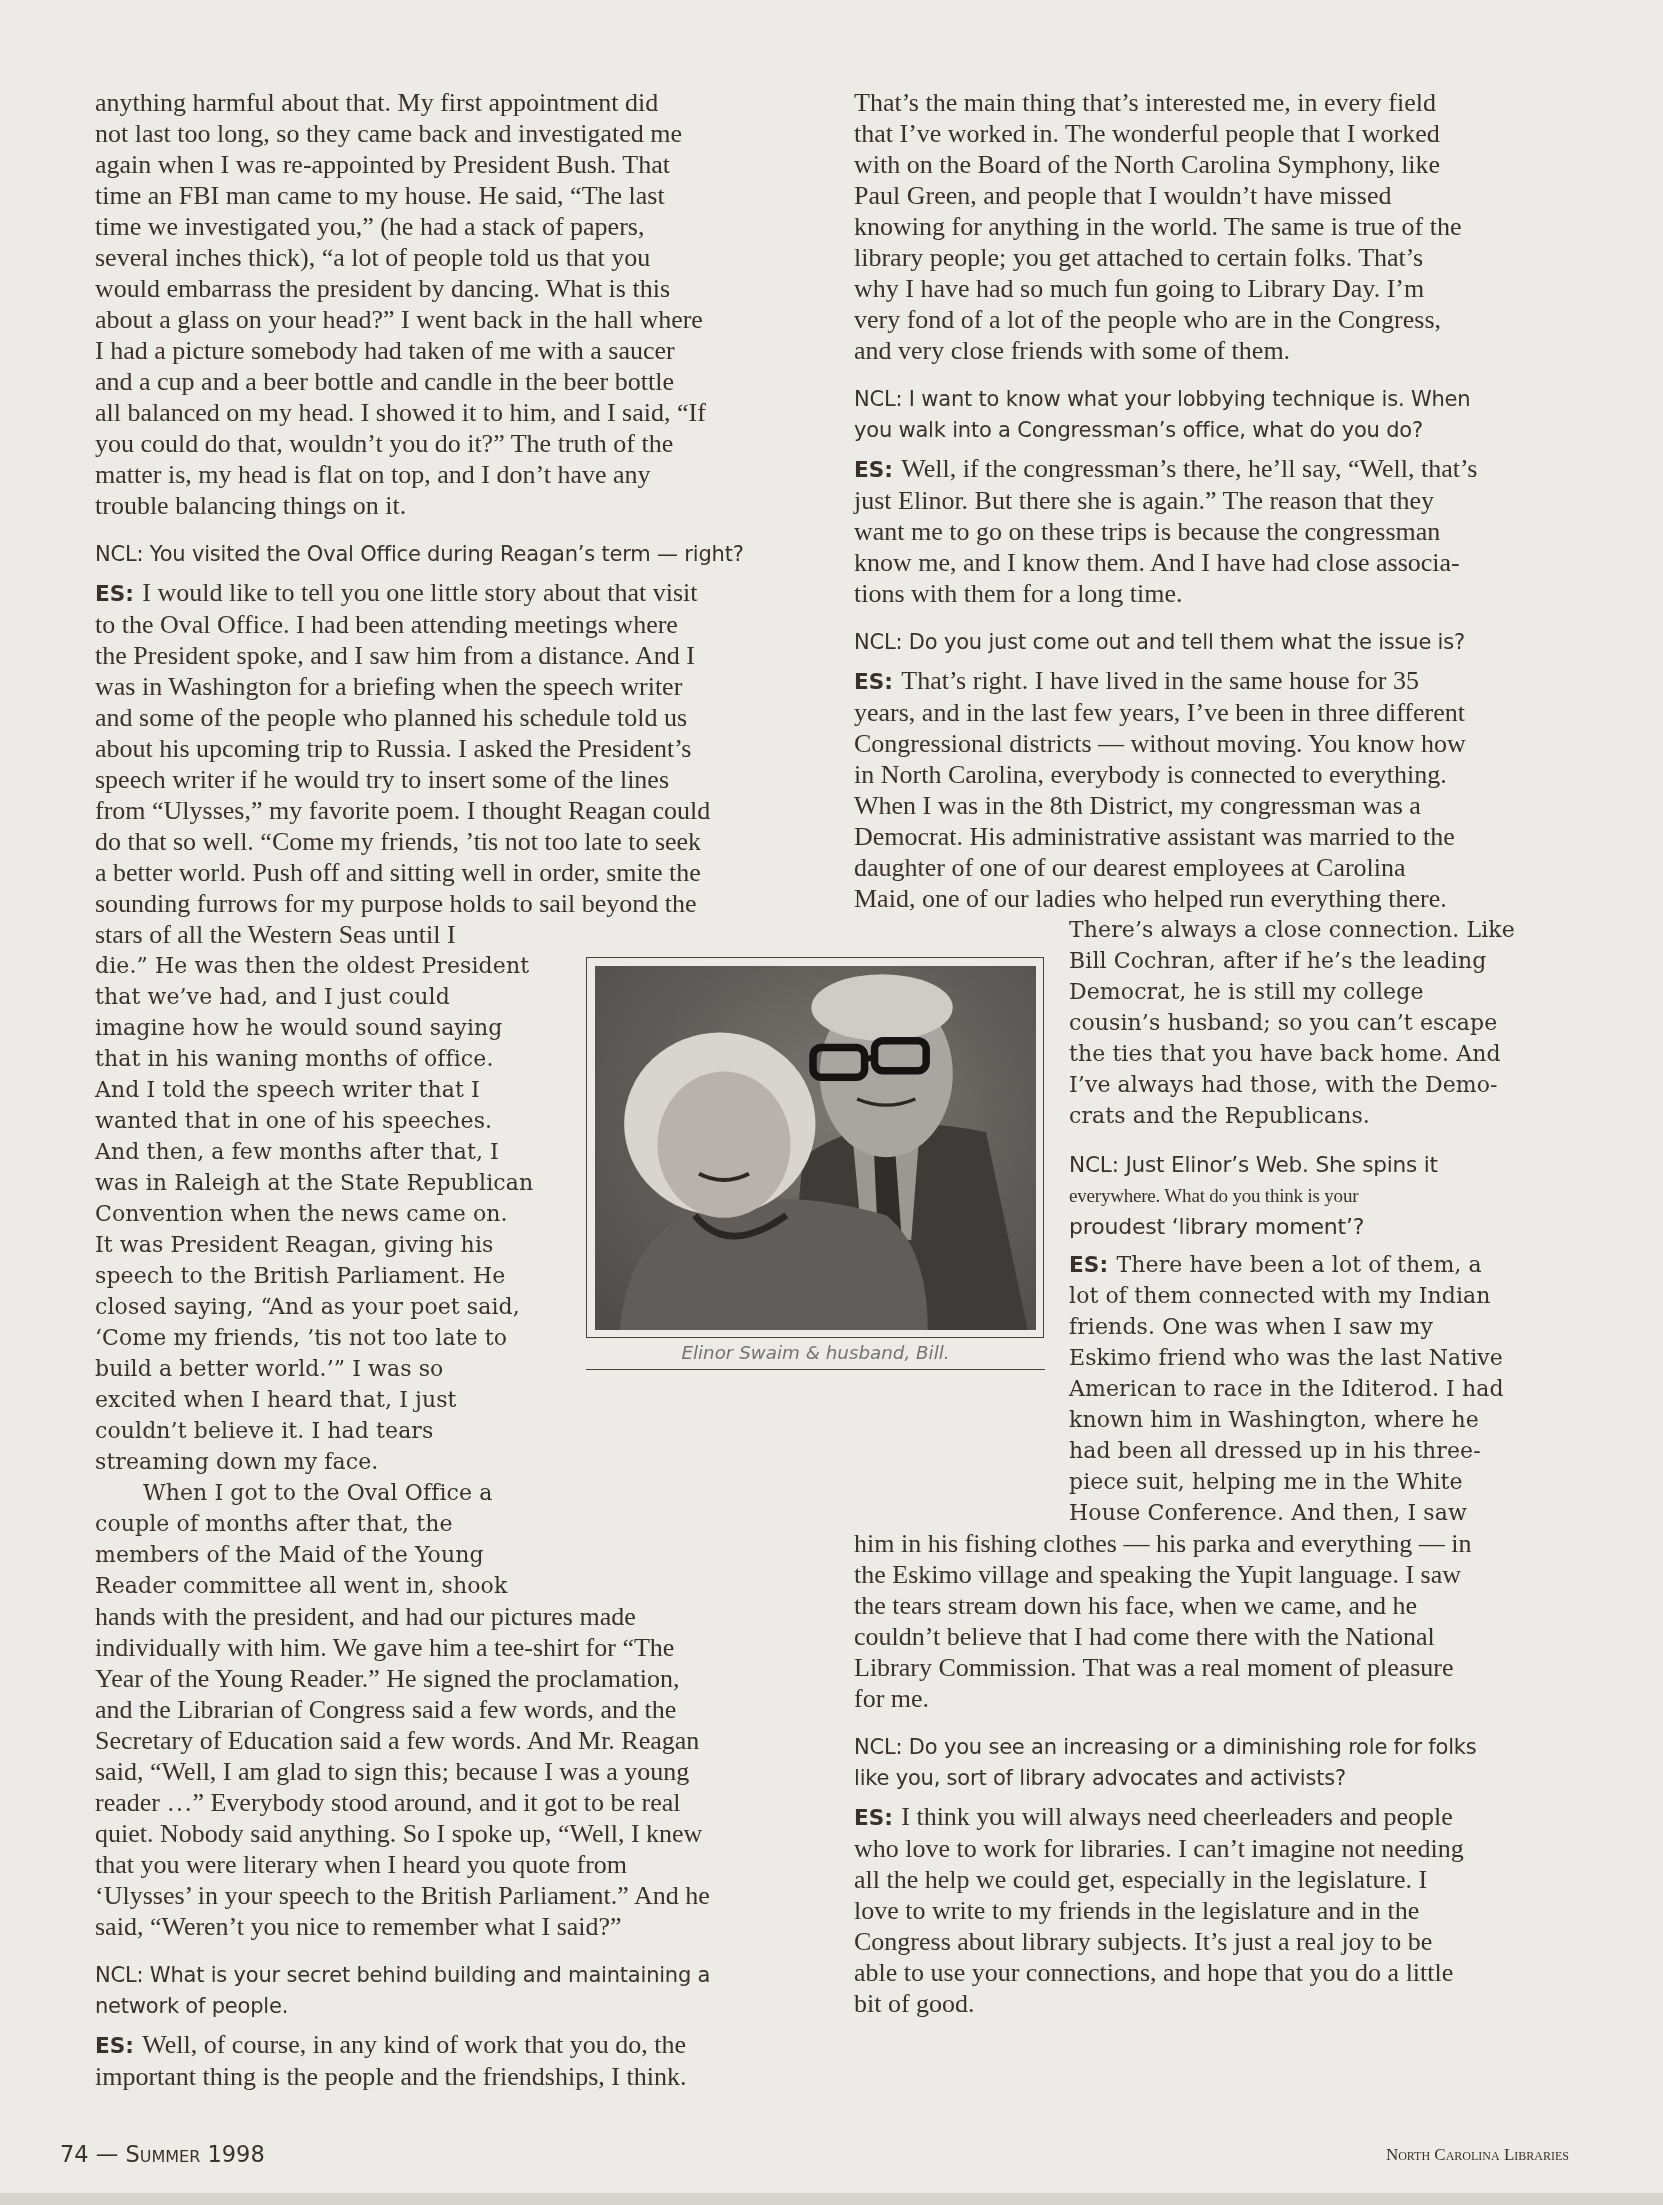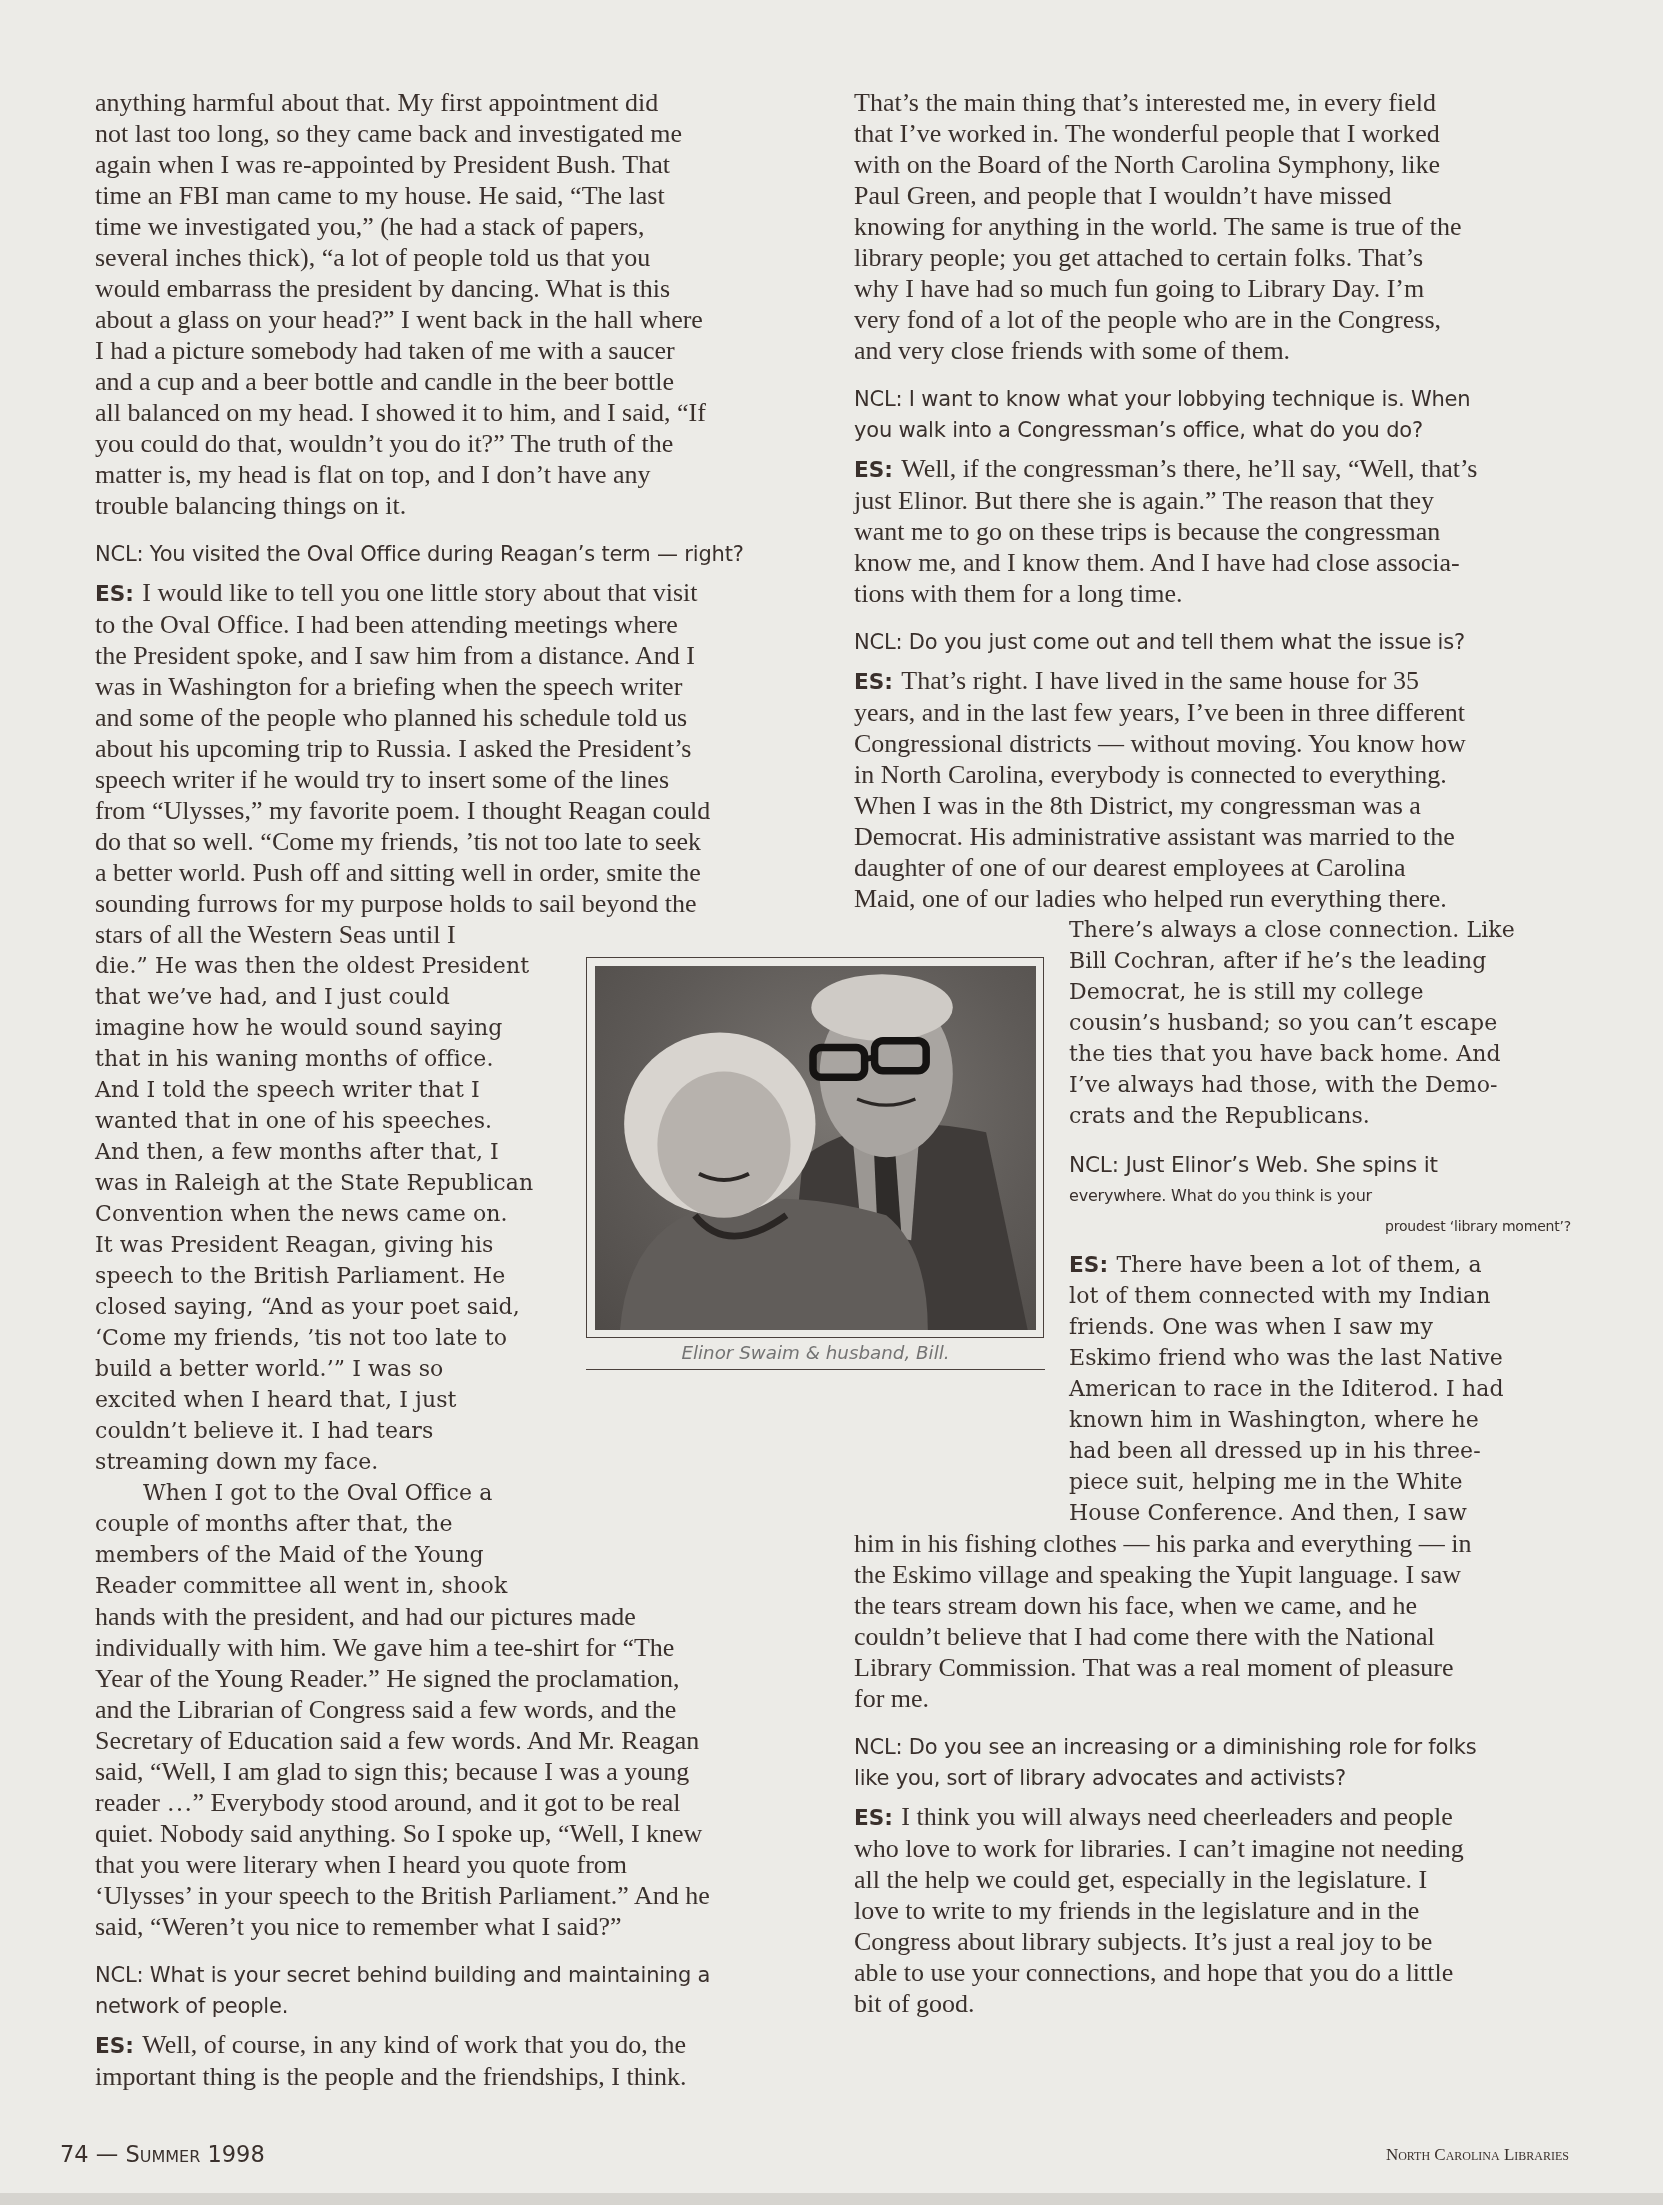--- a/index.html
+++ b/index.html
@@ -214,22 +214,22 @@
         <span class="line">Democrat, he is still my college</span>
         <span class="line">cousin’s husband; so you can’t escape</span>
         <span class="line">the ties that you have back home. And</span>
         <span class="line">I’ve always had those, with the Demo-</span>
         <span class="line">crats and the Republicans.</span>
       </div>
     </div>
   <span class="gap"></span>
   <div id="r-q5" style="padding-left: 215px;">
       <span class="q-line" style="font-size: 21.6px;"><span class="speaker-ncl">NCL:</span> Just Elinor’s Web. She spins it</span>
-      <span class="q-line" style="font-size: 16px;">everywhere. What do you think is your</span>
-      <span class="q-line" style="font-size: 14px; text-align: right;">proudest ‘library moment’?</span>
+      <span class="q-line" style="font-size: 19px; font-family: Liberation Serif, serif;">everywhere. What do you think is your</span>
+      <span class="q-line" style="font-size: 22px;">proudest ‘library moment’?</span>
     </div>
   <span class="gap" style="height:6.7px"></span>
   <div id="r-a5">
       <div class="wide-serif" style="padding-left: 215px;">
         <span class="line"><span class="speaker-es">ES:</span>There have been a lot of them, a</span>
         <span class="line">lot of them connected with my Indian</span>
         <span class="line">friends. One was when I saw my</span>
         <span class="line">Eskimo friend who was the last Native</span>
         <span class="line">American to race in the Iditerod. I had</span>
         <span class="line">known him in Washington, where he</span>

